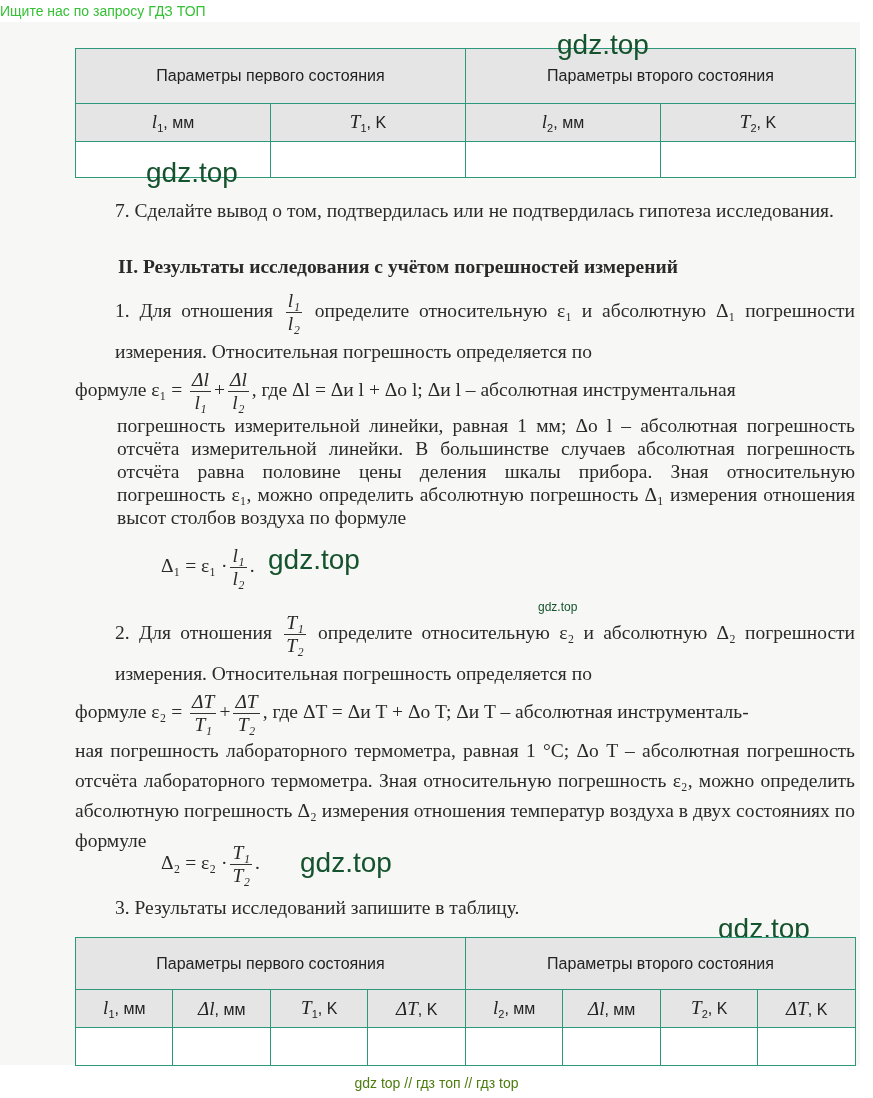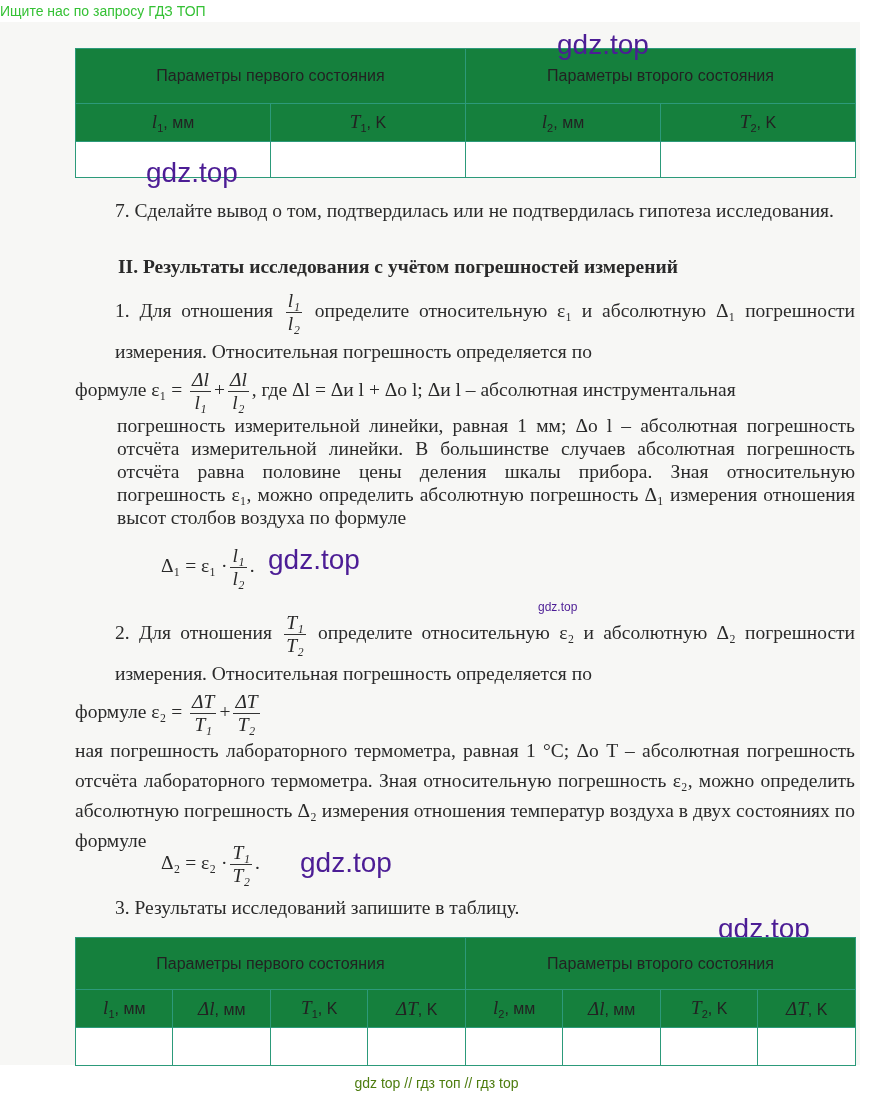--- a/index.html
+++ b/index.html
@@ -24,33 +24,33 @@
     font-size: 14px; line-height: 22px; color: #4d7c0f;
   }
   table.grid {
     position: absolute; border-collapse: collapse;
     font-family: "Liberation Sans", "DejaVu Sans", sans-serif;
     font-size: 16px; color: #222;
   }
   table.grid td {
     border: 1.5px solid #2c9a7a; text-align: center; padding: 0;
   }
-  table.grid tr.hdr td { background: #15803d; }
+  table.grid tr.hdr td { background: #e5e5e5; }
   table.grid tr.empty td { background: #ffffff; }
   .it { font-family: "Liberation Serif", serif; font-style: italic; font-size: 19px; }
   .sub { font-size: 11px; vertical-align: -4px; }
   .txt {
     position: absolute; left: 75px; width: 780px;
     font-size: 19.5px; line-height: 28px; text-align: justify;
   }
   .para-indent { text-indent: 40px; }
   .bold { font-weight: bold; }
   .wm {
     position: absolute; font-family: "Liberation Sans", sans-serif;
-    color: #4c1d95; font-size: 28px; line-height: 30px;
+    color: #14532d; font-size: 28px; line-height: 30px;
   }
   .wm.small { font-size: 12px; line-height: 14px; }
   .frac {
     display: inline-block; vertical-align: middle; text-align: center;
     line-height: 22px; margin: 0 3px;
   }
   .frac .num { display: block; border-bottom: 1px solid #333; padding: 0 2px; }
   .frac .den { display: block; padding: 0 2px; }
   .m { font-style: italic; }
   .formula { position: absolute; font-size: 19.5px; margin-left: 43px; }
@@ -110,21 +110,21 @@
 <div class="wm small" style="left:538px; top:600px;">gdz.top</div>
 
 <div class="txt" style="top:612px; line-height:34px;">
   <div style="padding-left:40px;">
     <span>2. Для отношения</span>
     <span class="frac"><span class="num m">T₁</span><span class="den m">T₂</span></span>
     <span>определите относительную ε₂ и абсолютную Δ₂ погрешности измерения. Относительная погрешность определяется по</span>
   </div>
   <div>
     <span>формуле ε₂ =</span>
-    <span class="frac"><span class="num m">ΔT</span><span class="den m">T₁</span></span>+<span class="frac"><span class="num m">ΔT</span><span class="den m">T₂</span></span>
+    <span class="frac"><span class="num m">ΔT</span><span class="den m">T₁</span></span>+<span class="frac"><span class="num m">ΔT</span><span class="den m">T₂</span></span><span>, где ΔT = Δи T + Δо T; Δи T – абсолютная инструменталь-</span>
   </div>
   <div style="line-height:30px;">ная погрешность лабораторного термометра, равная 1 °C; Δо T – абсолютная погрешность отсчёта лабораторного термометра. Зная относительную погрешность ε₂, можно определить абсолютную погрешность Δ₂ измерения отношения температур воздуха в двух состояниях по формуле</div>
 </div>
 
 <div class="formula" style="left:118px; top:842px;">
   <span>Δ₂ = ε₂ ·</span><span class="frac"><span class="num m">T₁</span><span class="den m">T₂</span></span><span>.</span>
 </div>
 <div class="wm" style="left:300px; top:848px;">gdz.top</div>
 
 <div class="txt" style="top:894px; left:115px;">3. Результаты исследований запишите в таблицу.</div>

